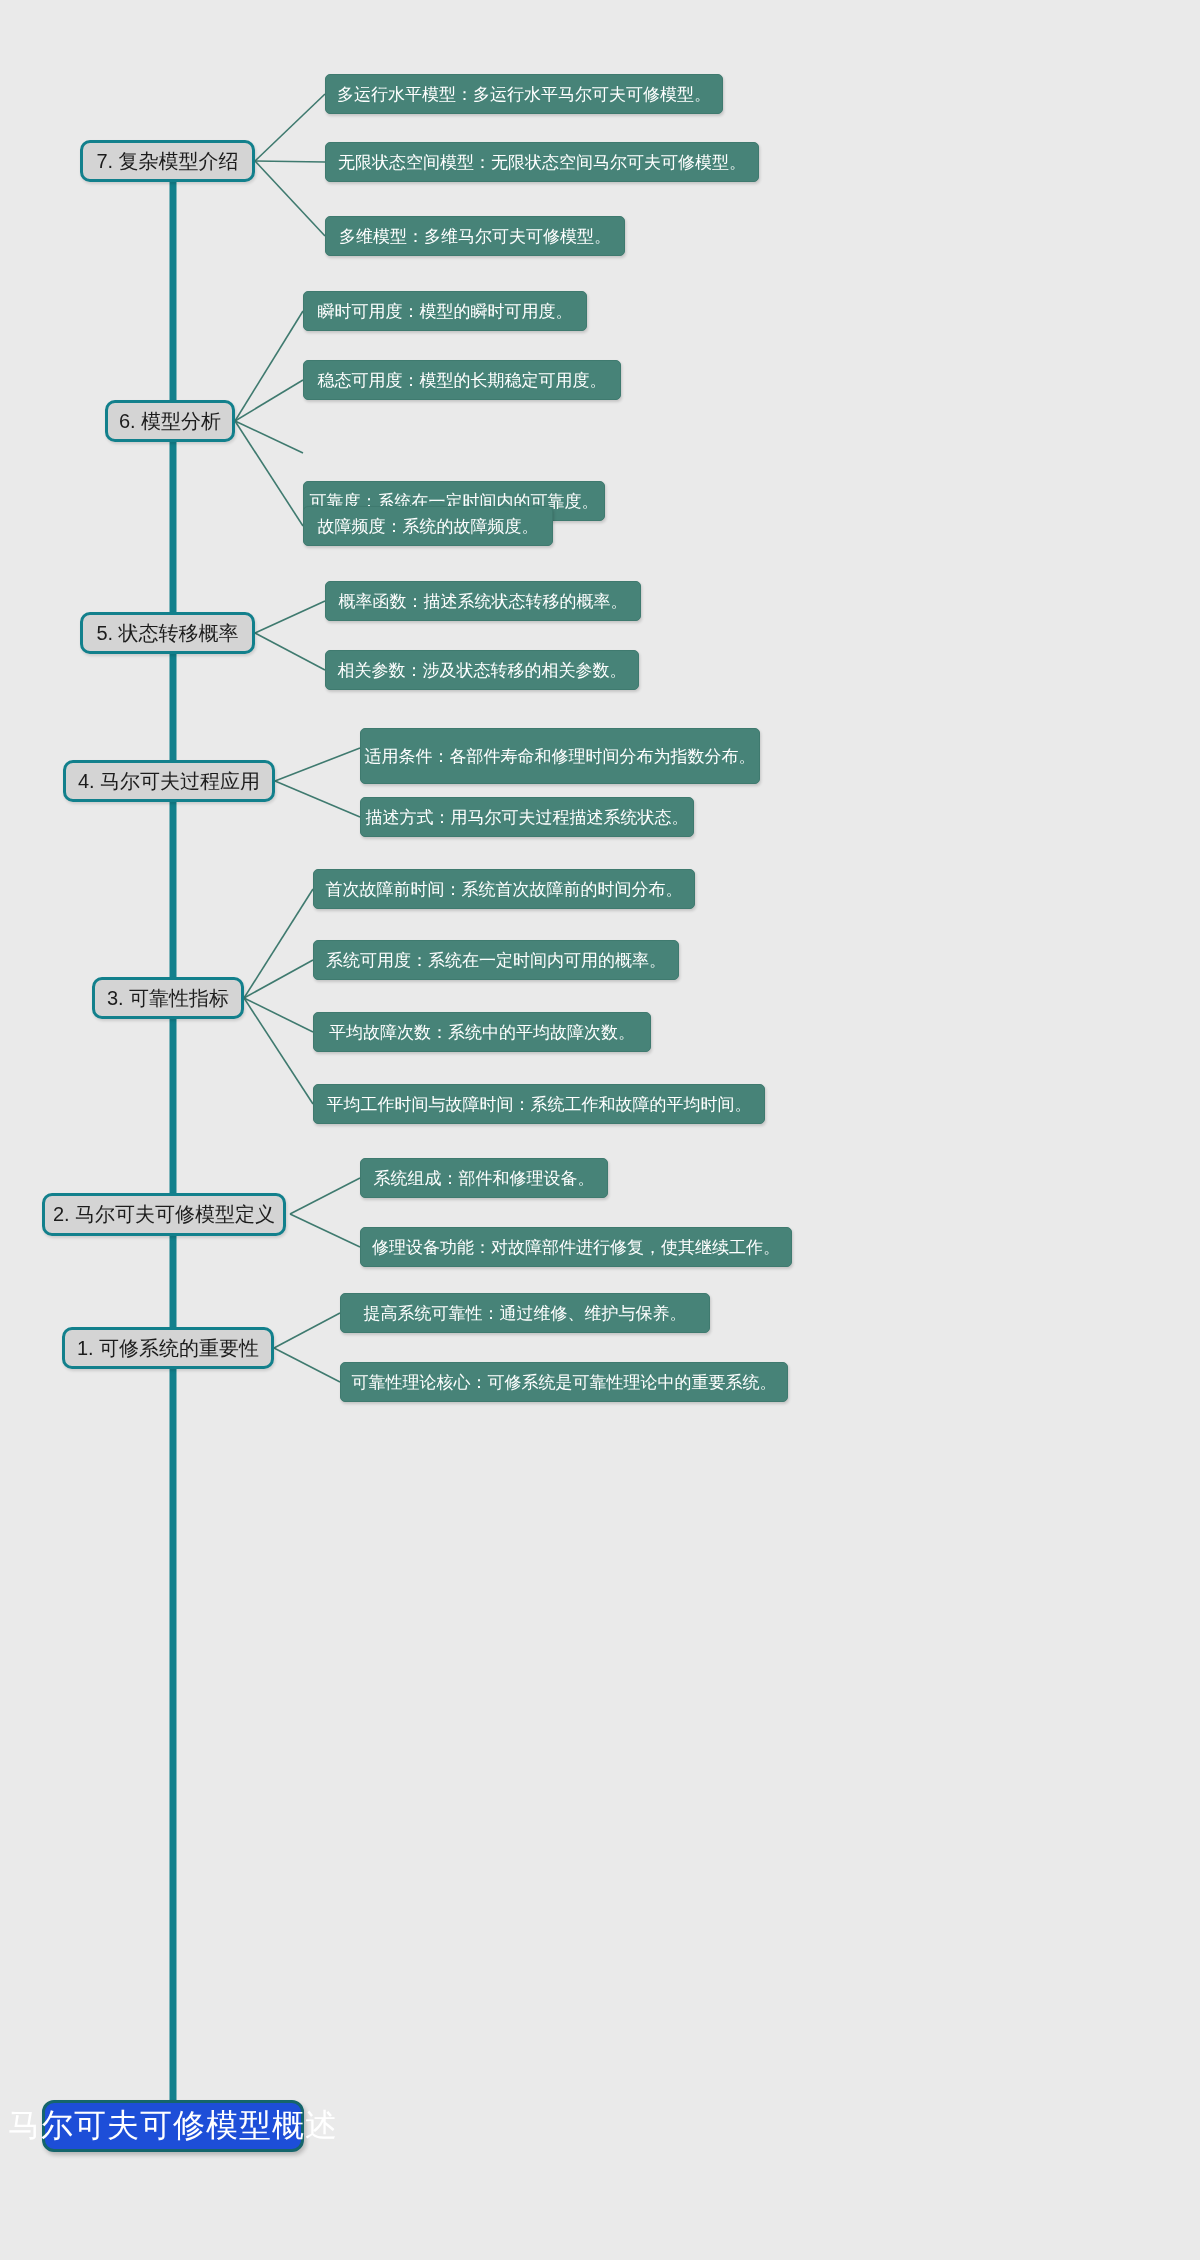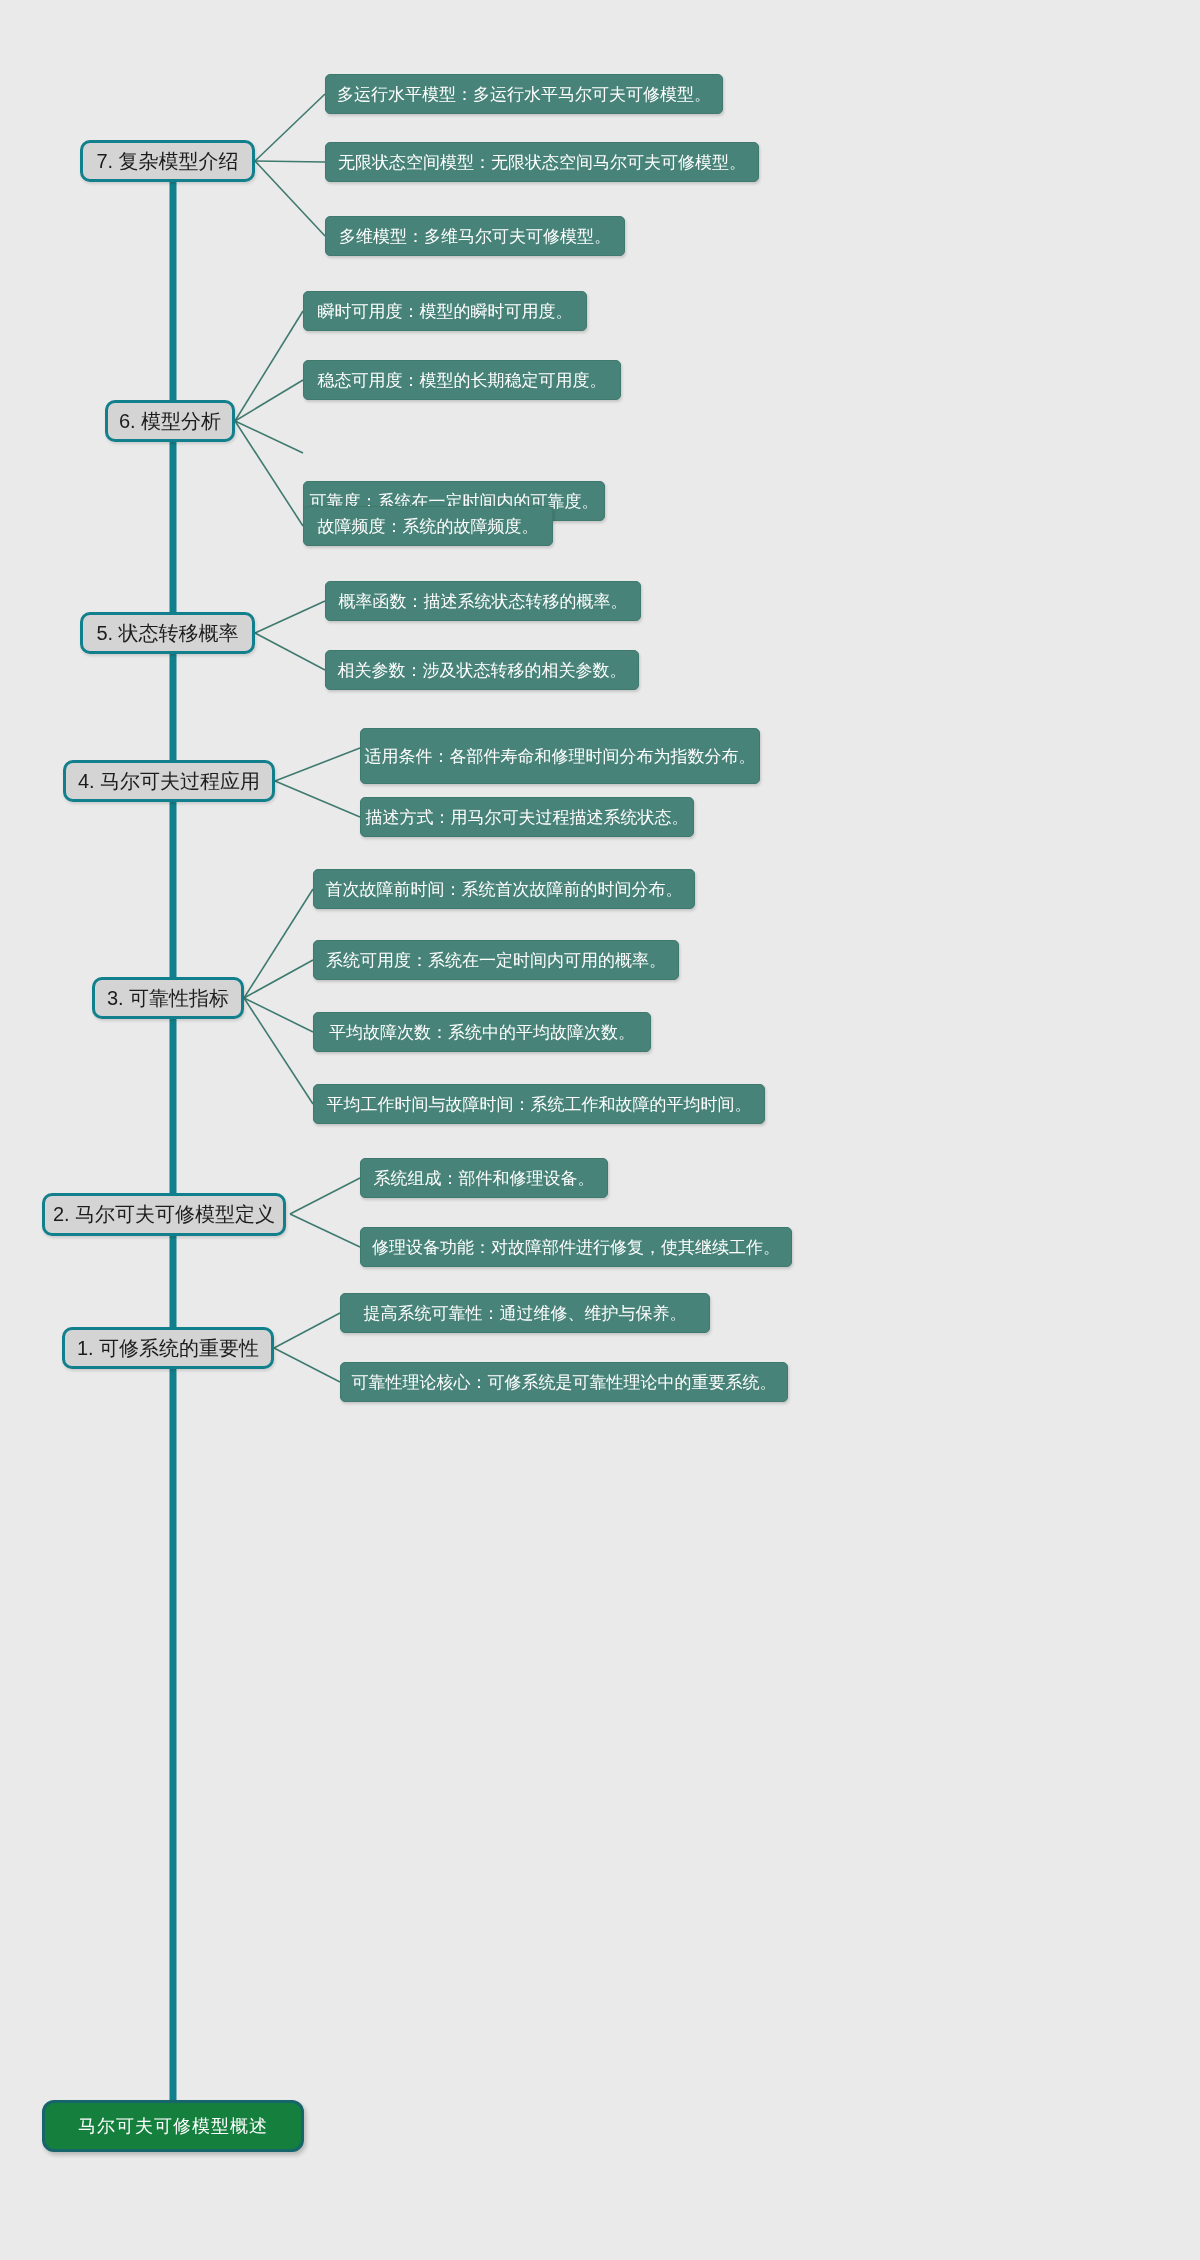--- a/index.html
+++ b/index.html
@@ -30,25 +30,25 @@
   .node {
     position: absolute;
     box-sizing: border-box;
     display: flex;
     align-items: center;
     justify-content: center;
     white-space: nowrap;
   }
   
   .root {
-    background: #15803d;
+    background: #1d4ed8;
     border: 3px solid #15656b;
     border-radius: 12px;
     color: #ffffff;
-    font-size: 18px;
+    font-size: 32px;
     letter-spacing: 1px;
     box-shadow: 2px 3px 4px rgba(0,0,0,0.22);
     padding: 0 18px;
   }
   
   .lvl1 {
     background: #d4d4d4;
     border: 3px solid #12808c;
     border-radius: 10px;
     color: #1c1c1c;

